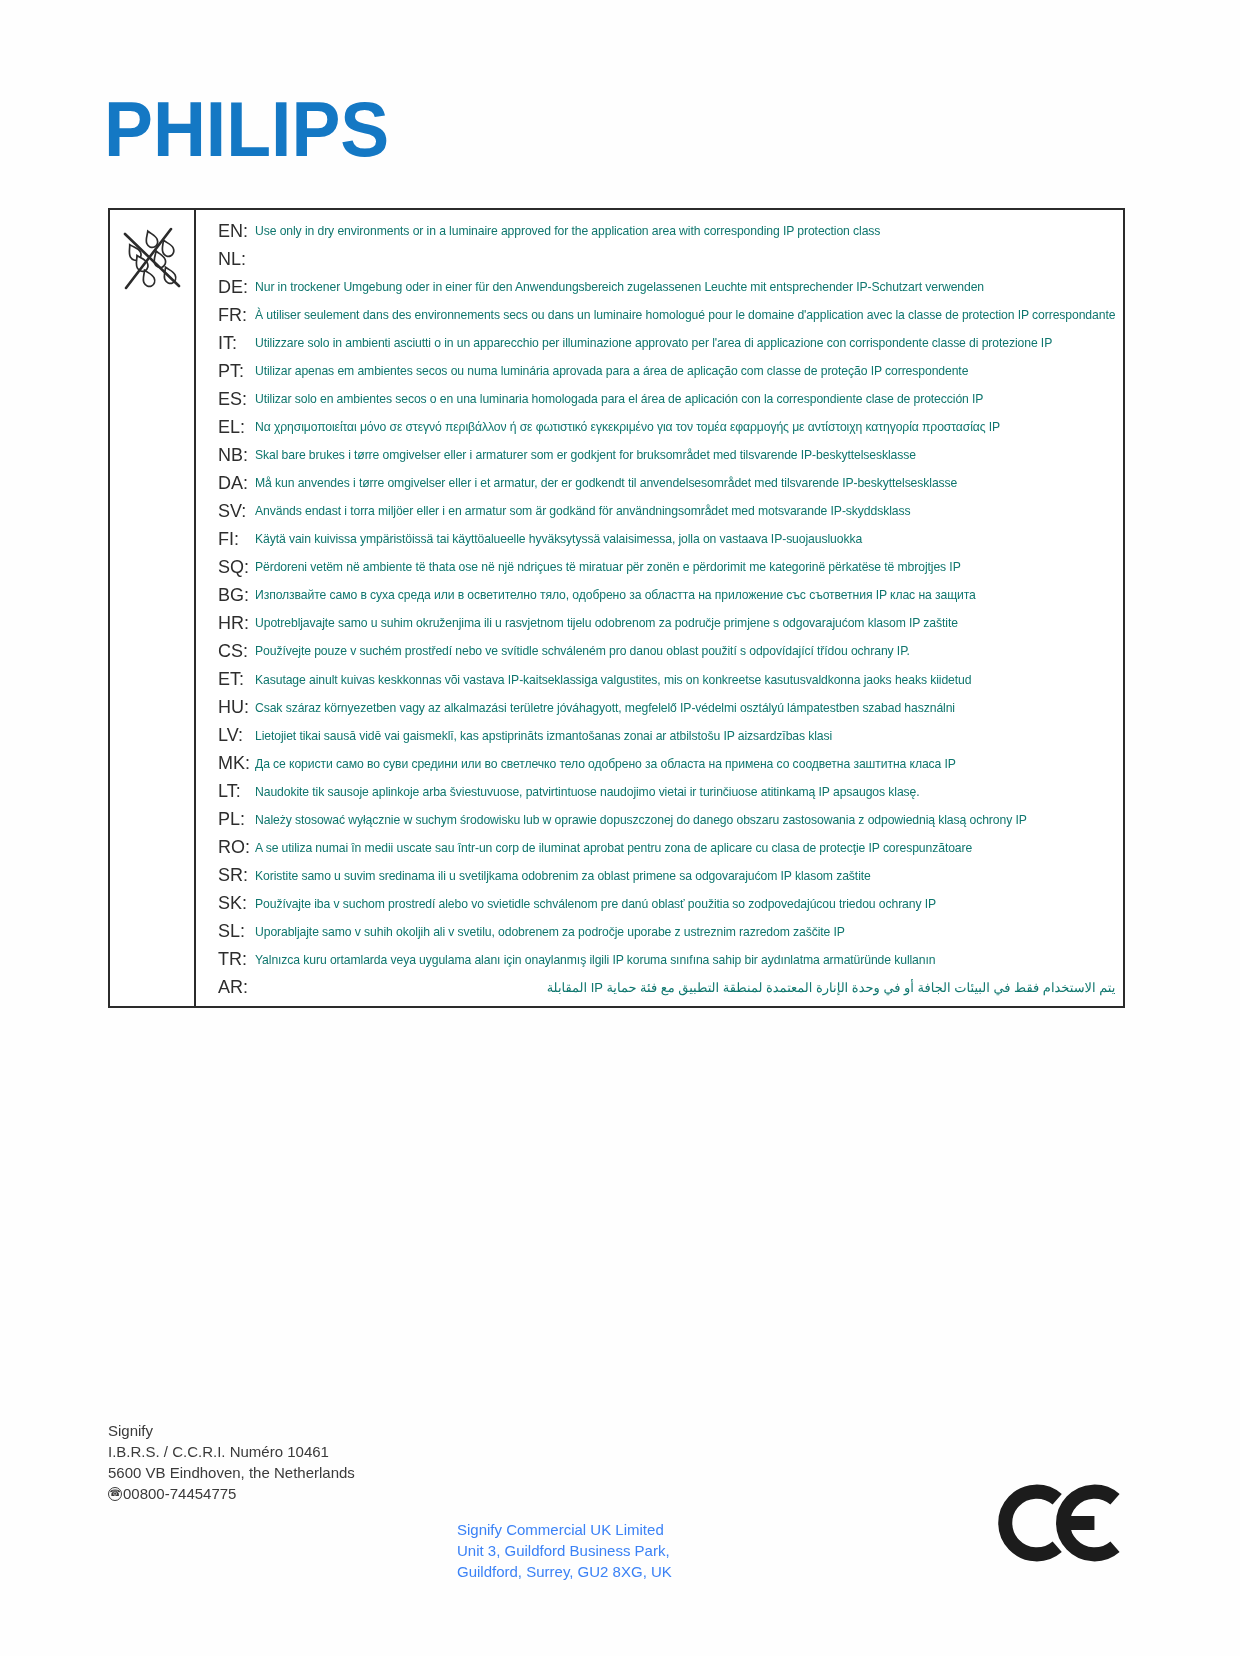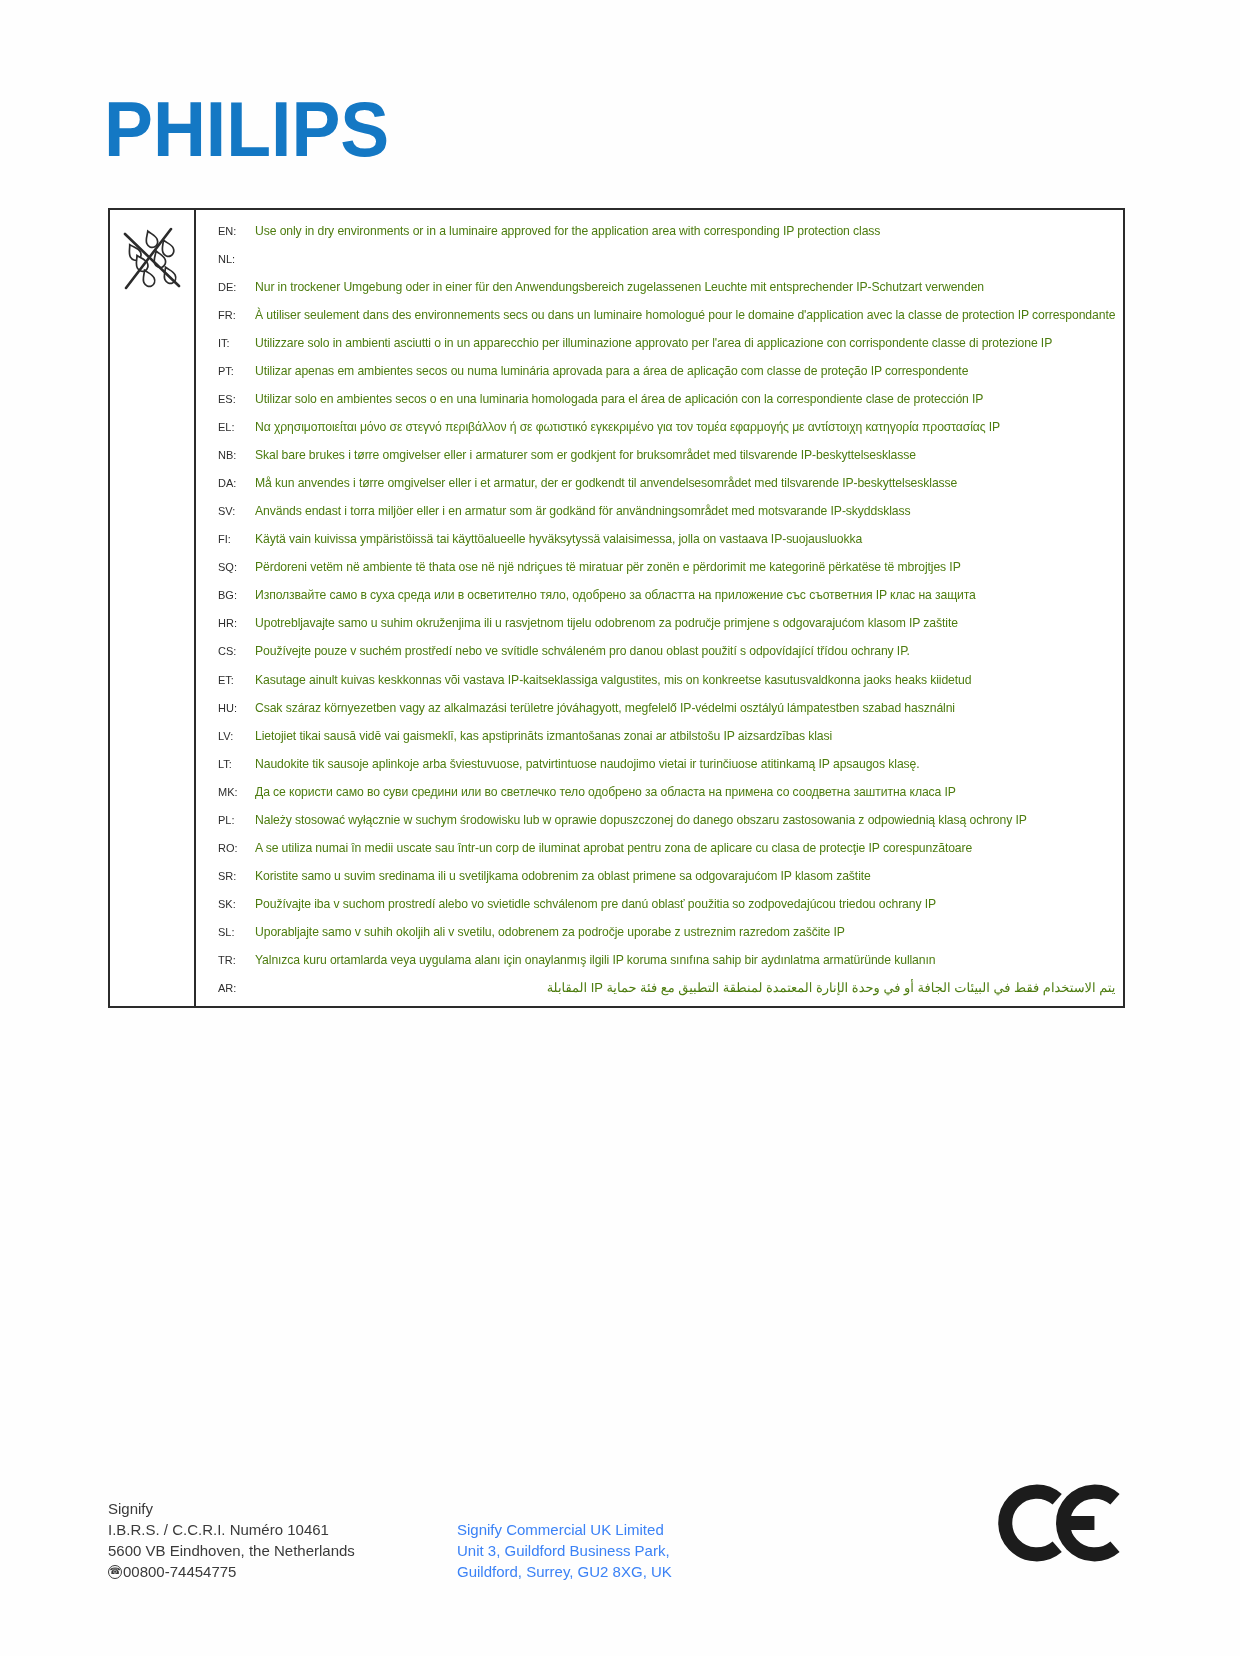--- a/index.html
+++ b/index.html
@@ -19,25 +19,25 @@
   .icon-cell {
     width:86px; flex-shrink:0; border-right:2px solid #2b2b2b;
     display:flex; justify-content:center; align-items:flex-start; padding-top:15px;
     box-sizing:border-box;
   }
   .rows-cell {
     flex:1; padding:7px 14px 4px 22px; display:flex; flex-direction:column;
     box-sizing:border-box;
   }
   .lang-row { display:flex; height:28.2px; align-items:center; }
-  .lang-code { width:37px; flex-shrink:0; font-size:11px; color:#2d2d2d; }
-  .lang-text { flex:1; font-size:12.2px; letter-spacing:-0.1px; white-space:nowrap; color:#4d7c0f; }
+  .lang-code { width:37px; flex-shrink:0; font-size:18px; color:#2d2d2d; }
+  .lang-text { flex:1; font-size:12.2px; letter-spacing:-0.1px; white-space:nowrap; color:#0f766e; }
   .lang-row.rtl .lang-text { text-align:right; white-space:normal; font-size:13px; }
   .footer-left {
-    position:absolute; left:108px; top:1498px; font-size:15px; line-height:21px; color:#3a3a3a;
+    position:absolute; left:108px; top:1420px; font-size:15px; line-height:21px; color:#3a3a3a;
   }
   .footer-mid {
     position:absolute; left:457px; top:1519px; font-size:15px; line-height:21px; color:#3b82f6;
   }
   .phone-line { display:flex; align-items:center; }
   .phone-icon {
     display:inline-flex; width:14px; height:14px; border:1.3px solid #3a3a3a;
     border-radius:50%; align-items:center; justify-content:center;
     font-size:9px; line-height:1; margin-right:1px; box-sizing:border-box;
   }
@@ -155,26 +155,26 @@
         </div>
         <div class="lang-row">
           <span class="lang-code">HU:</span>
           <span class="lang-text">Csak száraz környezetben vagy az alkalmazási területre jóváhagyott, megfelelő IP-védelmi osztályú lámpatestben szabad használni</span>
         </div>
         <div class="lang-row">
           <span class="lang-code">LV:</span>
           <span class="lang-text">Lietojiet tikai sausā vidē vai gaismeklī, kas apstiprināts izmantošanas zonai ar atbilstošu IP aizsardzības klasi</span>
         </div>
         <div class="lang-row">
+          <span class="lang-code">MK:</span>
+          <span class="lang-text">Да се користи само во суви средини или во светлечко тело одобрено за областа на примена со соодветна заштитна класа IP</span>
+        </div>
+        <div class="lang-row">
           <span class="lang-code">LT:</span>
           <span class="lang-text">Naudokite tik sausoje aplinkoje arba šviestuvuose, patvirtintuose naudojimo vietai ir turinčiuose atitinkamą IP apsaugos klasę.</span>
-        </div>
-        <div class="lang-row">
-          <span class="lang-code">MK:</span>
-          <span class="lang-text">Да се користи само во суви средини или во светлечко тело одобрено за областа на примена со соодветна заштитна класа IP</span>
         </div>
         <div class="lang-row">
           <span class="lang-code">PL:</span>
           <span class="lang-text">Należy stosować wyłącznie w suchym środowisku lub w oprawie dopuszczonej do danego obszaru zastosowania z odpowiednią klasą ochrony IP</span>
         </div>
         <div class="lang-row">
           <span class="lang-code">RO:</span>
           <span class="lang-text">A se utiliza numai în medii uscate sau într-un corp de iluminat aprobat pentru zona de aplicare cu clasa de protecţie IP corespunzătoare</span>
         </div>
         <div class="lang-row">

